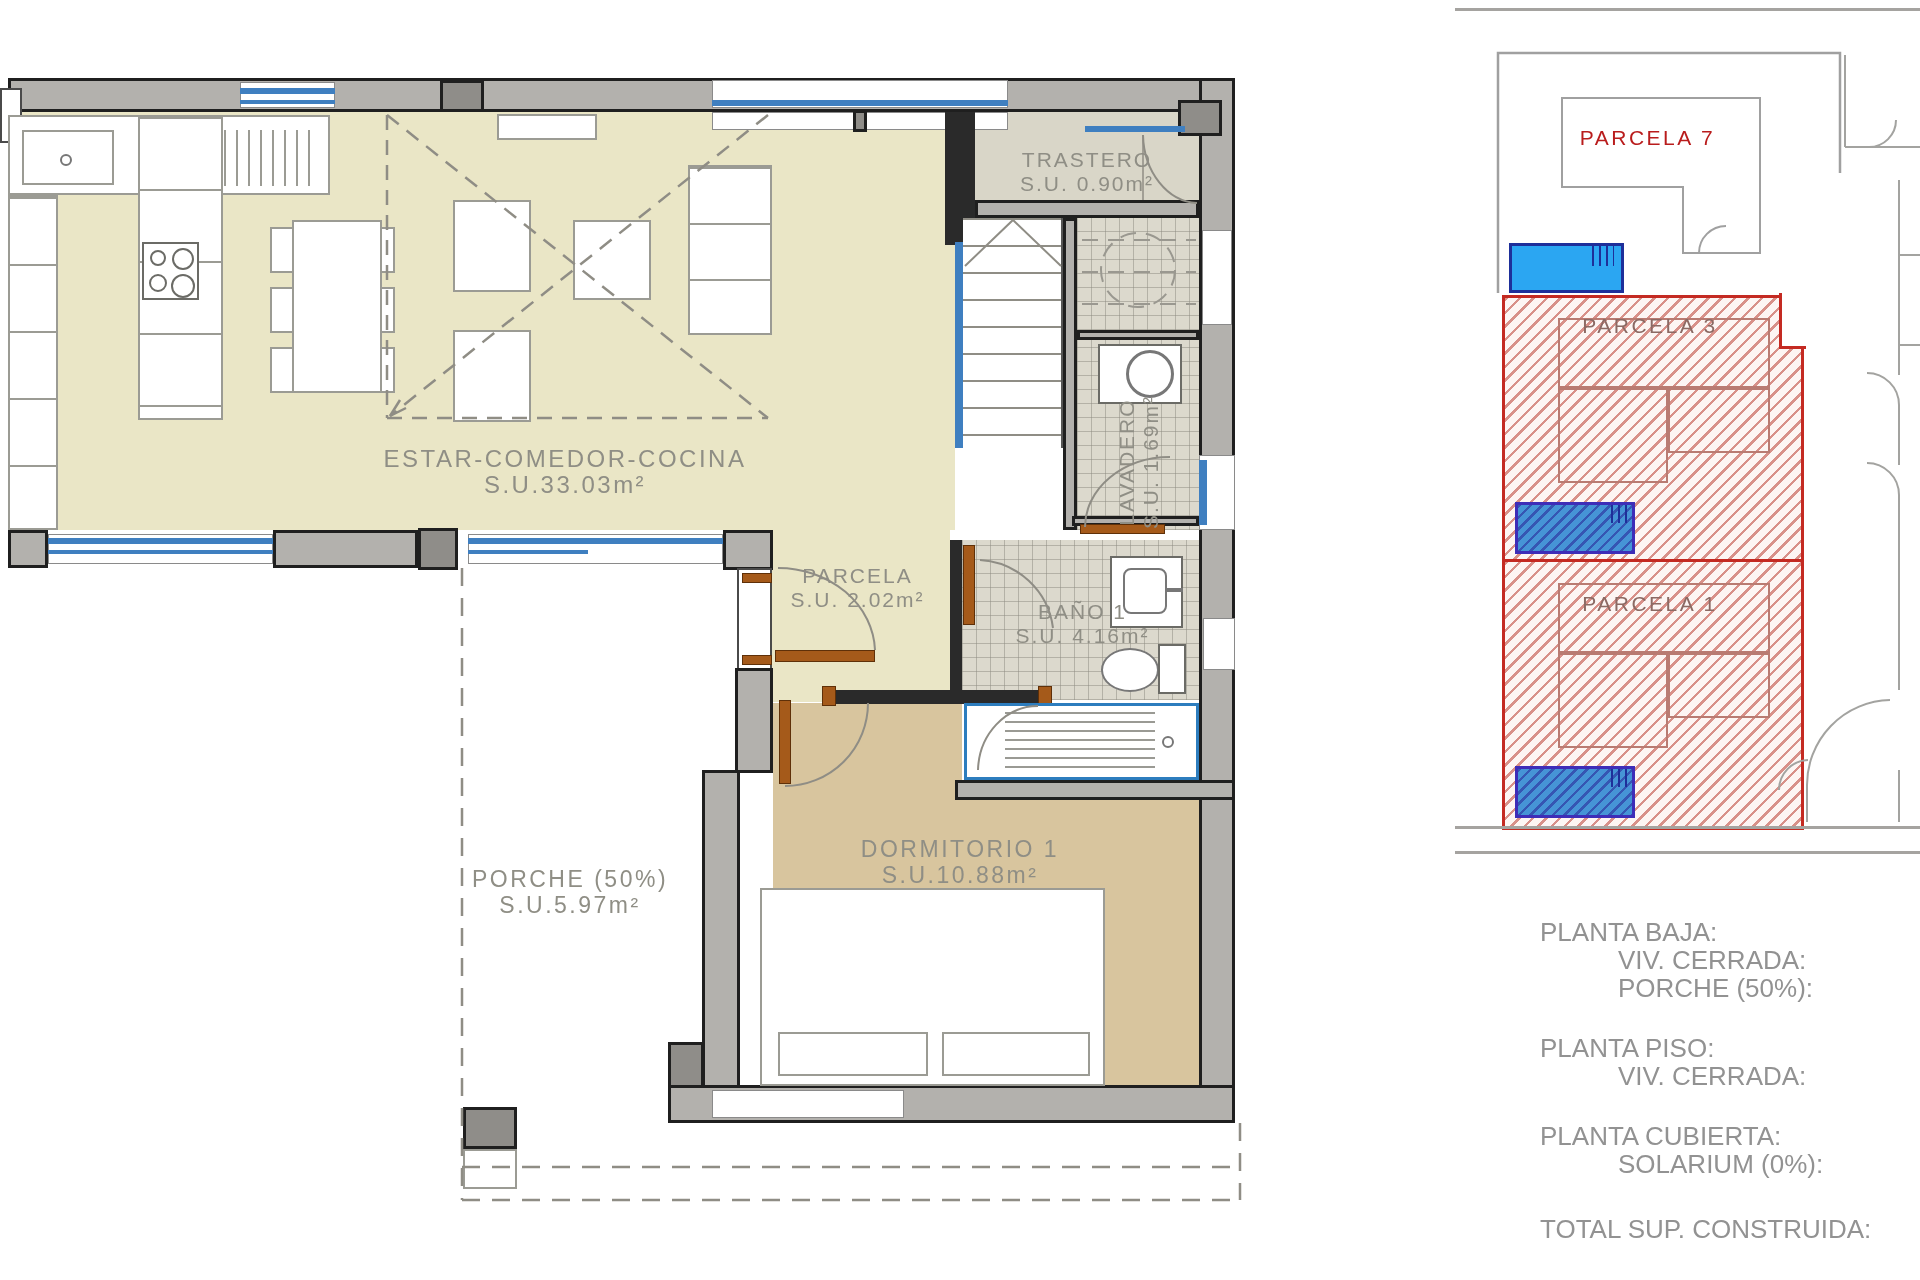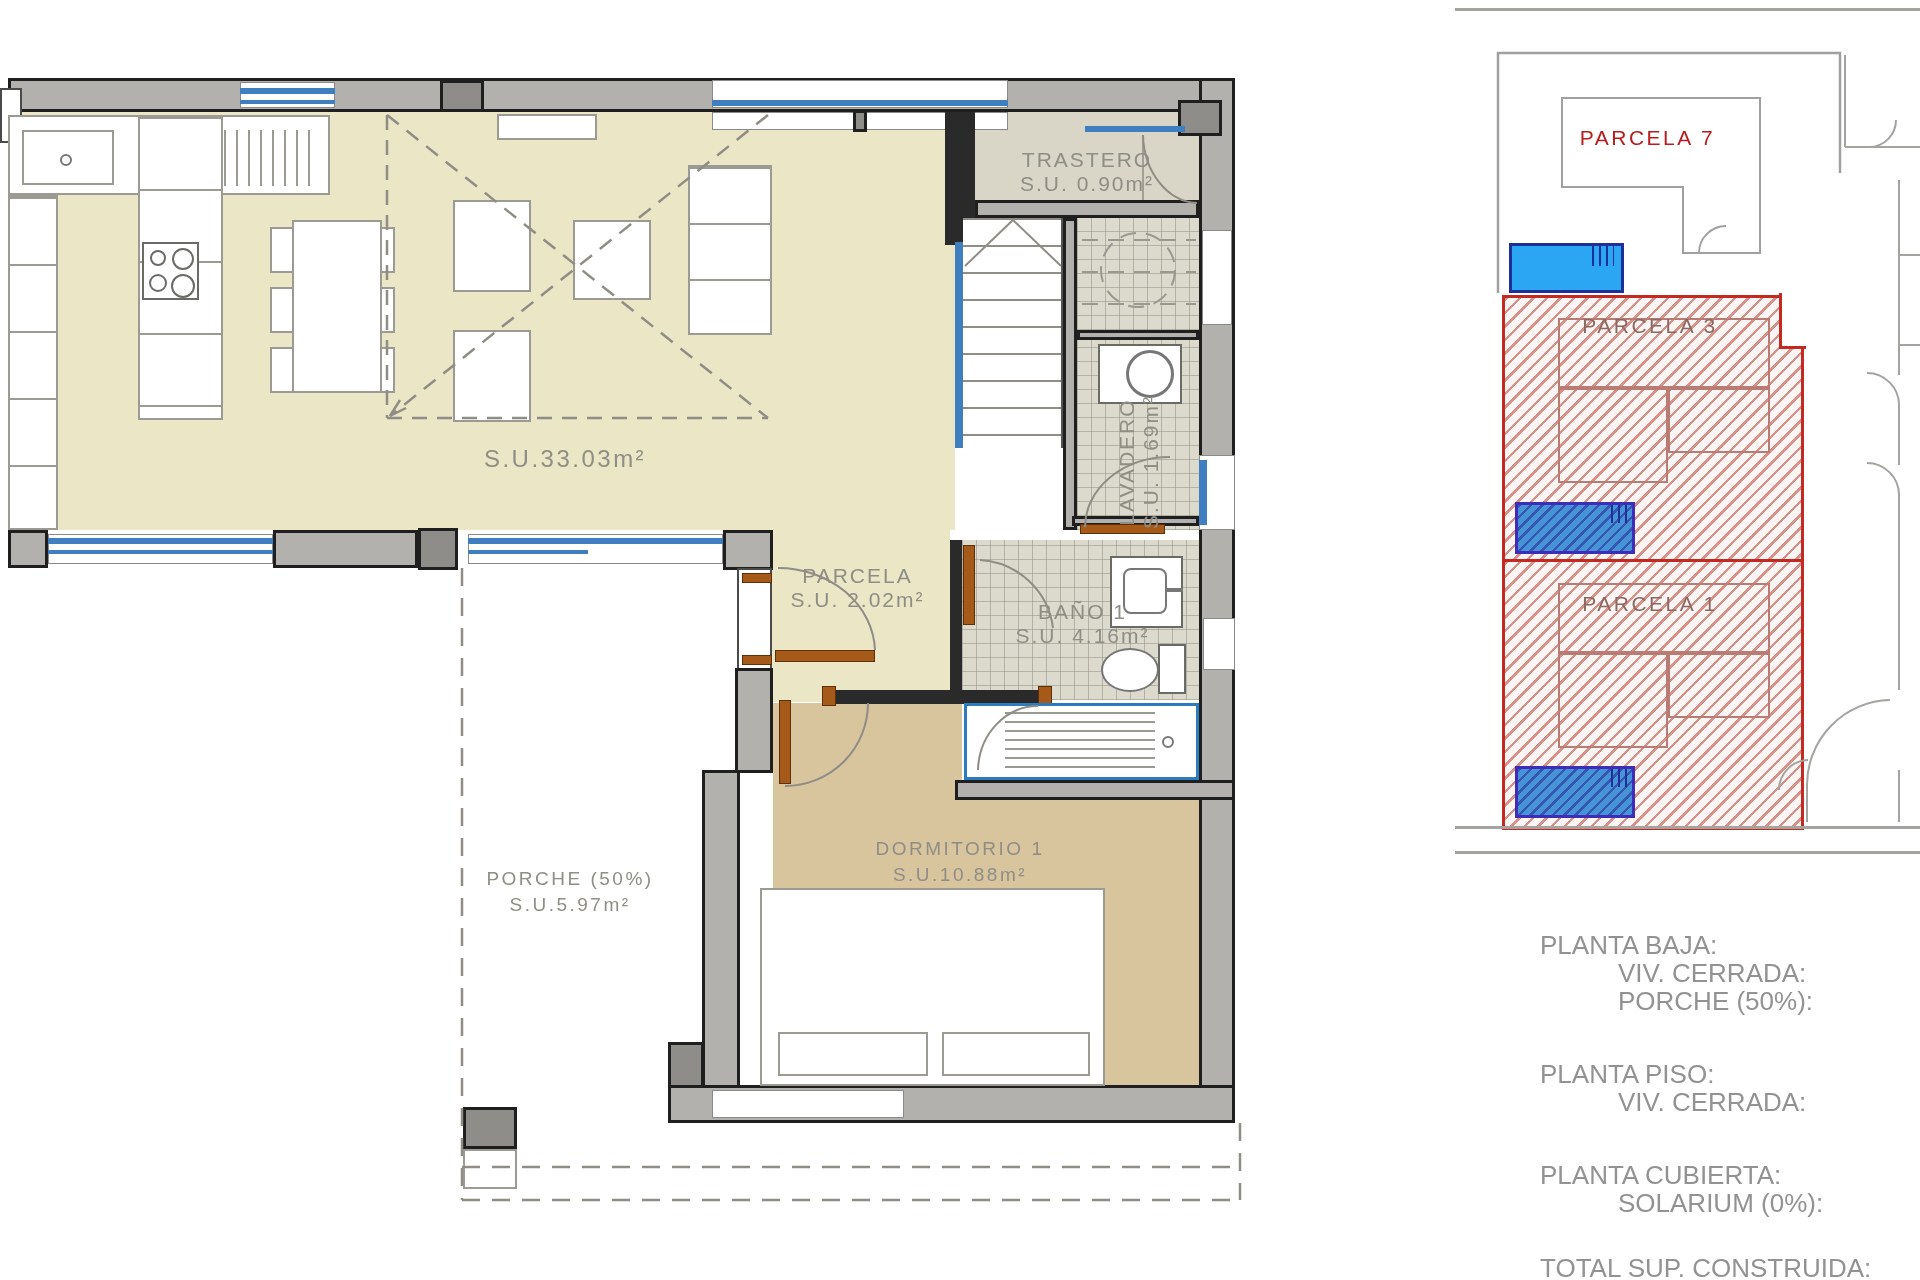--- a/index.html
+++ b/index.html
@@ -25,40 +25,40 @@
   
   .furn{background:#fff;border:2px solid #9b9b94;box-sizing:border-box;}
   .door{background:#a55a1a;border:1px solid #5f3008;box-sizing:border-box;}
   .stairs{background-color:#fff;background-image:
     repeating-linear-gradient(180deg,#8f8d85 0 2px,transparent 2px 27px);
     border-right:2px solid #555;box-sizing:border-box;}
   .shower{background:#fff;border:3px solid #2d7dbe;box-sizing:border-box;}
   .showerlines{background-image:repeating-linear-gradient(180deg,#9a9a94 0 2px,transparent 2px 9px);}
   .burner{border:2px solid #6b6b66;border-radius:50%;background:#fff;box-sizing:border-box;}
   
-  .lbl{color:#8f8e85;letter-spacing:2.5px;text-align:center;font-size:19px;line-height:26px;white-space:nowrap;}
+  .lbl{color:#8f8e85;letter-spacing:2.5px;text-align:center;font-size:23px;line-height:26px;white-space:nowrap;}
   .lbl.small{font-size:21px;line-height:24px;letter-spacing:2px;}
   .vert{transform:rotate(-90deg);}
   
   .hatch-red{background-color:#fdf5f3;background-image:
     repeating-linear-gradient(135deg, rgba(186,62,50,.55) 0 2.5px, transparent 2.5px 9.5px);
     border:3px solid #c42a22;box-sizing:border-box;}
   .pool-h{background-color:#4694d6;background-image:
     repeating-linear-gradient(135deg, rgba(40,35,150,.55) 0 2.5px, transparent 2.5px 8px);
     border:3px solid #3e2db8;box-sizing:border-box;}
   .pool-s{background:#2ba6f2;border:3px solid #1e2f9a;box-sizing:border-box;}
   .steps{background-image:repeating-linear-gradient(90deg,#1e2f9a 0 2px,transparent 2px 7px);}
   .inrect{border:2px solid #b97b72;box-sizing:border-box;background:transparent;}
   .plbl{color:#8c6a64;letter-spacing:2.5px;font-size:21px;text-align:center;white-space:nowrap;}
   .roadline{background:#a5a3a0;}
   
   .summary{position:absolute;left:1540px;top:886px;width:375px;color:#929292;}
   .sum-title{font-size:27px;letter-spacing:1px;border-bottom:3px solid #929292;
     display:inline-block;padding-bottom:3px;white-space:nowrap;}
-  .sum-group{margin-top:45px;}
+  .sum-group{margin-top:32px;}
   .sum-head{font-size:26px;line-height:28px;white-space:nowrap;}
   .sum-item{font-size:26px;line-height:28px;padding-left:78px;white-space:nowrap;}
   .sum-total{margin-top:36px;font-size:26px;white-space:nowrap;}
   svg{position:absolute;left:0;top:0;pointer-events:none;}
 </style>
 </head>
 <body>
 
 <div class="canvas">
 
@@ -170,20 +170,21 @@
     <div class="abs door" style="left:1080px;top:524px;width:85px;height:10px"></div>
 
     <div class="abs furn" style="left:760px;top:888px;width:345px;height:198px"></div>
     <div class="abs furn" style="left:778px;top:1032px;width:150px;height:44px"></div>
     <div class="abs furn" style="left:942px;top:1032px;width:148px;height:44px"></div>
 
     <div class="abs col" style="left:463px;top:1107px;width:54px;height:42px"></div>
     <div class="abs furn" style="left:463px;top:1149px;width:54px;height:40px"></div>
 
     <div class="abs lbl" style="left:330px;top:446px;width:470px;font-size:24px">
+      <div>ESTAR-COMEDOR-COCINA</div>
       <div>S.U.33.03m²</div>
     </div>
     <div class="abs lbl small" style="left:975px;top:148px;width:224px">
       <div>TRASTERO</div>
       <div>S.U. 0.90m²</div>
     </div>
     <div class="abs lbl small vert" style="left:1050px;top:437px;width:180px;height:50px">
       <div>LAVADERO</div>
       <div>S.U. 1.69m²</div>
     </div>

